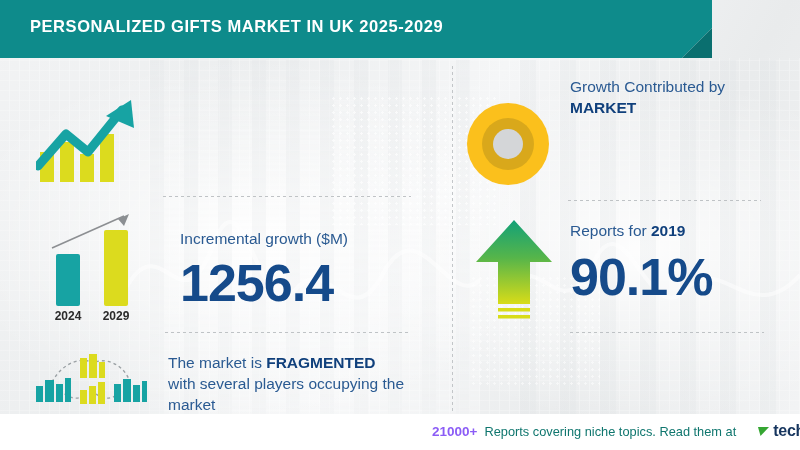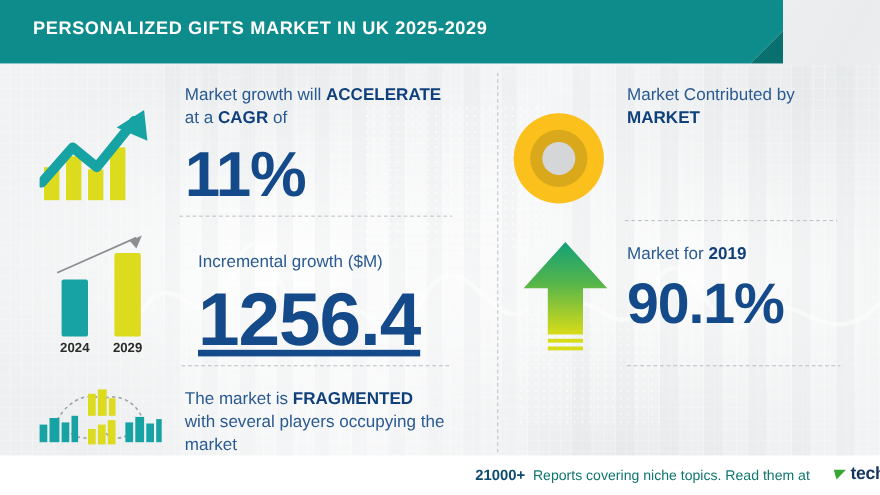--- a/index.html
+++ b/index.html
@@ -63,39 +63,39 @@
 
   
   .block{position:absolute;}
   .cap{color:#2a5a92;font-size:15.5px;line-height:21px;font-weight:normal;}
   .cap b{color:#10407c;font-weight:bold;}
   .bignum{color:#154a8a;font-weight:bold;letter-spacing:-1px;line-height:1;}
 
   .b-cagr{left:168px;top:76px;width:270px;}
   .n-cagr{font-size:58px;margin-top:12px;}
   .b-inc{left:180px;top:228px;width:270px;}
-  .n-inc{font-size:68px;margin-top:8px;text-decoration:underline;}
+  .n-inc{font-size:52px;margin-top:8px;}
   .b-frag{left:168px;top:352px;width:280px;}
   .b-eur{left:570px;top:76px;width:220px;}
   .n-eur{font-size:56px;margin-top:12px;}
   .b-g25{left:570px;top:220px;width:220px;}
   .n-g25{font-size:52px;margin-top:10px;}
 
   
   .icon{position:absolute;}
   .ic-cagr{left:36px;top:92px;width:112px;height:92px;}
   .ic-bars{left:32px;top:212px;width:116px;height:112px;}
   .ic-frag{left:30px;top:352px;width:120px;height:58px;}
   .ic-donut{left:466px;top:102px;width:84px;height:84px;}
   .ic-arrow{left:474px;top:218px;width:80px;height:104px;}
 
   
   .footer{position:absolute;left:0;top:414px;width:800px;height:36px;background:#ffffff;}
   .foot-inner{position:absolute;left:432px;top:8px;display:flex;align-items:center;gap:7px;white-space:nowrap;}
-  .foot-count{font-size:13.5px;font-weight:bold;color:#0c4a6e;}
+  .foot-count{font-size:13.5px;font-weight:bold;color:#8b5cf6;}
   .foot-text{font-size:12.8px;color:#0f766e;}
   .logo{display:flex;align-items:center;gap:3px;margin-left:14px;}
   .logo-word{font-size:16px;font-weight:bold;letter-spacing:-.3px;}
   .logo-tech{color:#16355e;}
 </style>
 </head>
 <body>
 
 <div id="canvas">
 
@@ -124,27 +124,20 @@
   <div class="hdiv hdiv-r2"></div>
 
   <svg class="icon ic-cagr" viewBox="0 0 112 92">
     <rect x="4" y="60" width="14" height="30" fill="#dcdb1e"></rect>
     <rect x="24" y="50" width="14" height="40" fill="#dcdb1e"></rect>
     <rect x="44" y="62" width="14" height="28" fill="#dcdb1e"></rect>
     <rect x="64" y="42" width="14" height="48" fill="#dcdb1e"></rect>
     <path d="M2,74 L30,42 L52,60 L86,18" fill="none" stroke="#17a3a3" stroke-width="9" stroke-linecap="round" stroke-linejoin="round"></path>
     <path d="M95,8 L98,36 L70,24 Z" fill="#17a3a3"></path>
   </svg>
-  <div class="block b-cagr">
-    <div class="cap">
-      <span>Market growth will </span><b>ACCELERATE</b><br>
-      <span>at a </span><b>CAGR</b><span> of</span>
-    </div>
-    <div class="bignum n-cagr">11%</div>
-  </div>
 
   <svg class="icon ic-bars" viewBox="0 0 116 112">
     <rect x="24" y="42" width="24" height="52" rx="2" fill="#17a3a3"></rect>
     <rect x="72" y="18" width="24" height="76" rx="2" fill="#dcdb1e"></rect>
     <path d="M20,36 L92,4" fill="none" stroke="#8c8f92" stroke-width="1.6"></path>
     <path d="M97,2 L92,14 L86,7 Z" fill="#8c8f92"></path>
     <text x="36" y="108" font-family="Liberation Sans, sans-serif" font-size="12" font-weight="bold" fill="#2b2b2b" text-anchor="middle">2024</text>
     <text x="84" y="108" font-family="Liberation Sans, sans-serif" font-size="12" font-weight="bold" fill="#2b2b2b" text-anchor="middle">2029</text>
   </svg>
   <div class="block b-inc">
@@ -188,40 +181,40 @@
     </div>
   </div>
 
   <svg class="icon ic-donut" viewBox="0 0 84 84">
     <circle cx="42" cy="42" r="41" fill="#fbc01c"></circle>
     <circle cx="42" cy="42" r="26" fill="#d9a81b"></circle>
     <circle cx="42" cy="42" r="15" fill="#d4d6d8"></circle>
   </svg>
   <div class="block b-eur">
     <div class="cap">
-      <span>Market Contributed by</span><br>
+      <span>Growth Contributed by</span><br>
       <b>MARKET</b>
     </div>
   </div>
 
   <svg class="icon ic-arrow" viewBox="0 0 80 104">
     <defs>
       <linearGradient id="agrad" x1="0" y1="0" x2="0" y2="1">
         <stop offset="0%" stop-color="#12a178"></stop>
         <stop offset="45%" stop-color="#56b54a"></stop>
         <stop offset="100%" stop-color="#d8dc18"></stop>
       </linearGradient>
     </defs>
     <path d="M40,2 L78,44 L56,44 L56,86 L24,86 L24,44 L2,44 Z" fill="url(#agrad)"></path>
     <rect x="24" y="90" width="32" height="3.5" fill="#d8dc18"></rect>
     <rect x="24" y="97" width="32" height="3.5" fill="#d8dc18"></rect>
   </svg>
   <div class="block b-g25">
     <div class="cap">
-      <span>Market for </span><b>2019</b>
+      <span>Reports for </span><b>2019</b>
     </div>
     <div class="bignum n-g25">90.1%</div>
   </div>
 
   <div class="footer">
     <div class="foot-inner">
       <span class="foot-count">21000+</span>
       <span class="foot-text">Reports covering niche topics. Read them at</span>
       <span class="logo">
         <svg width="13" height="13" viewBox="0 0 13 13">

